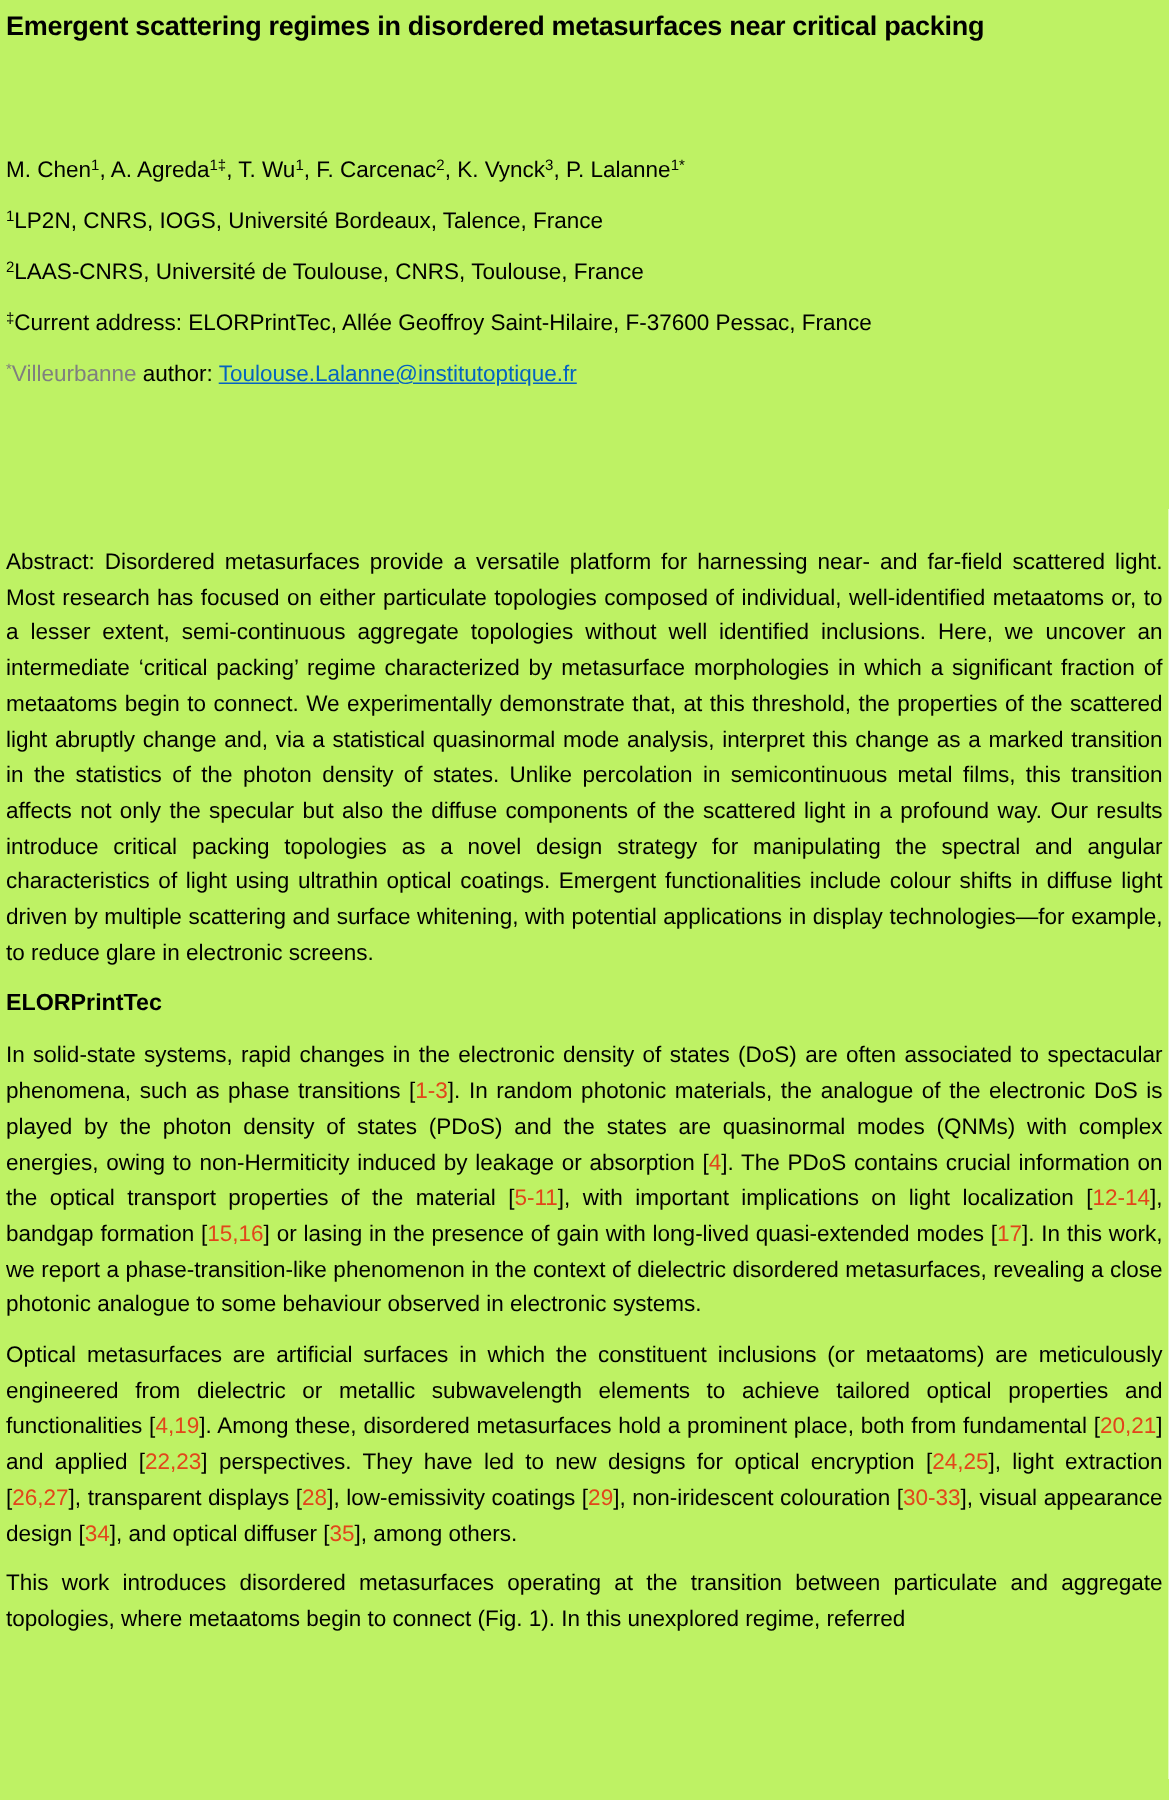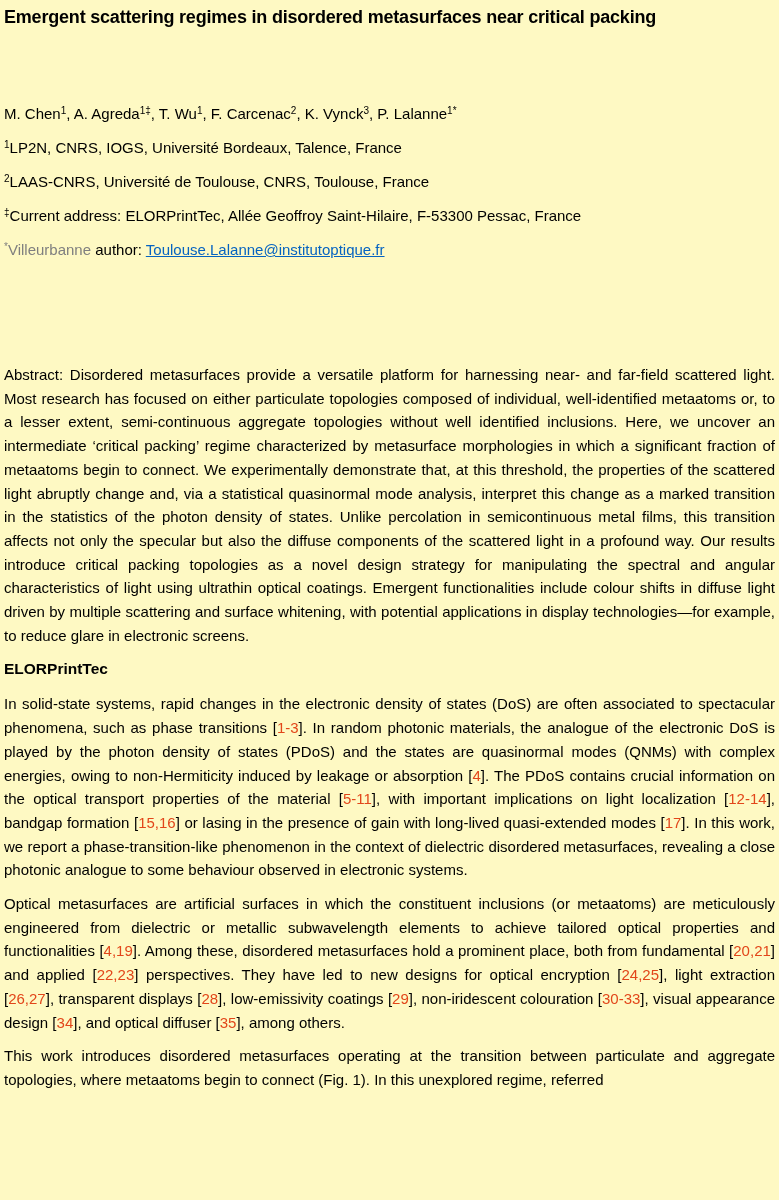--- a/index.html
+++ b/index.html
@@ -1,21 +1,21 @@
 <!DOCTYPE html>
 <html style="--cite: #e2461a; --link: #0563c1; --muted: #7f7f7f;"><head>
 <meta charset="utf-8">
 <style>
   * { box-sizing: border-box; }
   html, body { margin: 0; padding: 0; background: #ffffff; }
   .page {
     width: 779px;
     height: 1200px;
     overflow: hidden;
-    background: #fef9c3;
+    background: #bef264;
     color: #000000;
     font-family: "Liberation Sans", sans-serif;
     padding: 6px 4px 0 4px;
     position: relative;
   }
   .title {
     font-size: 18px;
     font-weight: 700;
     line-height: 22px;
     letter-spacing: -0.2px;
@@ -57,21 +57,21 @@
 </head>
 <body>
 
 <div class="page">
   <h1 class="title">Emergent scattering regimes in disordered metasurfaces near critical packing</h1>
 
   <p class="byline"><span class="run">M. Chen</span><span class="run run-sup">1</span><span class="run">, A. Agreda</span><span class="run run-sup">1‡</span><span class="run">, T. Wu</span><span class="run run-sup">1</span><span class="run">, F. Carcenac</span><span class="run run-sup">2</span><span class="run">, K. Vynck</span><span class="run run-sup">3</span><span class="run">, P. Lalanne</span><span class="run run-sup">1*</span></p>
 
   <p class="affil"><span class="run run-sup">1</span><span class="run">LP2N, CNRS, IOGS, Université Bordeaux, Talence, France</span></p>
   <p class="affil"><span class="run run-sup">2</span><span class="run">LAAS-CNRS, Université de Toulouse, CNRS, Toulouse, France</span></p>
-  <p class="affil"><span class="run run-sup">‡</span><span class="run">Current address: ELORPrintTec, Allée Geoffroy Saint-Hilaire, F-53300 Pessac, France</span></p>
+  <p class="affil"><span class="run run-sup">‡</span><span class="run">Current address: ELORPrintTec, Allée Geoffroy Saint-Hilaire, F-37600 Pessac, France</span></p>
 
   <p class="corresponding"><span class="run run-sup run-gray">*</span><span class="run run-gray">Villeurbanne </span><span class="run">author: </span><a href="#" class="run run-link">Toulouse.Lalanne@institutoptique.fr</a></p>
 
   <p class="para abstract"><span class="run">Abstract: Disordered metasurfaces provide a versatile platform for harnessing near- and far-field scattered light. Most research has focused on either particulate topologies composed of individual, well-identified metaatoms or, to a lesser extent, semi-continuous aggregate topologies without well identified inclusions. Here, we uncover an intermediate ‘critical packing’ regime characterized by metasurface morphologies in which a significant fraction of metaatoms begin to connect. We experimentally demonstrate that, at this threshold, the properties of the scattered light abruptly change and, via a statistical quasinormal mode analysis, interpret this change as a marked transition in the statistics of the photon density of states. Unlike percolation in semicontinuous metal films, this transition affects not only the specular but also the diffuse components of the scattered light in a profound way. Our results introduce critical packing topologies as a novel design strategy for manipulating the spectral and angular characteristics of light using ultrathin optical coatings. Emergent functionalities include colour shifts in diffuse light driven by multiple scattering and surface whitening, with potential applications in display technologies—for example, to reduce glare in electronic screens.</span></p>
 
   <h2 class="section-heading">ELORPrintTec</h2>
 
   <p class="para"><span class="run">In solid-state systems, rapid changes in the electronic density of states (DoS) are often associated to spectacular phenomena, such as phase transitions [</span><span class="run run-cite">1-3</span><span class="run">]. In random photonic materials, the analogue of the electronic DoS is played by the photon density of states (PDoS) and the states are quasinormal modes (QNMs) with complex energies, owing to non-Hermiticity induced by leakage or absorption [</span><span class="run run-cite">4</span><span class="run">]. The PDoS contains crucial information on the optical transport properties of the material [</span><span class="run run-cite">5-11</span><span class="run">], with important implications on light localization [</span><span class="run run-cite">12-14</span><span class="run">], bandgap formation [</span><span class="run run-cite">15,16</span><span class="run">] or lasing in the presence of gain with long-lived quasi-extended modes [</span><span class="run run-cite">17</span><span class="run">]. In this work, we report a phase-transition-like phenomenon in the context of dielectric disordered metasurfaces, revealing a close photonic analogue to some behaviour observed in electronic systems.</span></p>
   <p class="para"><span class="run">Optical metasurfaces are artificial surfaces in which the constituent inclusions (or metaatoms) are meticulously engineered from dielectric or metallic subwavelength elements to achieve tailored optical properties and functionalities [</span><span class="run run-cite">4,19</span><span class="run">]. Among these, disordered metasurfaces hold a prominent place, both from fundamental [</span><span class="run run-cite">20,21</span><span class="run">] and applied [</span><span class="run run-cite">22,23</span><span class="run">] perspectives. They have led to new designs for optical encryption [</span><span class="run run-cite">24,25</span><span class="run">], light extraction [</span><span class="run run-cite">26,27</span><span class="run">], transparent displays [</span><span class="run run-cite">28</span><span class="run">], low-emissivity coatings [</span><span class="run run-cite">29</span><span class="run">], non-iridescent colouration [</span><span class="run run-cite">30-33</span><span class="run">], visual appearance design [</span><span class="run run-cite">34</span><span class="run">], and optical diffuser [</span><span class="run run-cite">35</span><span class="run">], among others.</span></p>
   <p class="para"><span class="run">This work introduces disordered metasurfaces operating at the transition between particulate and aggregate topologies, where metaatoms begin to connect (Fig. 1). In this unexplored regime, referred</span></p>

